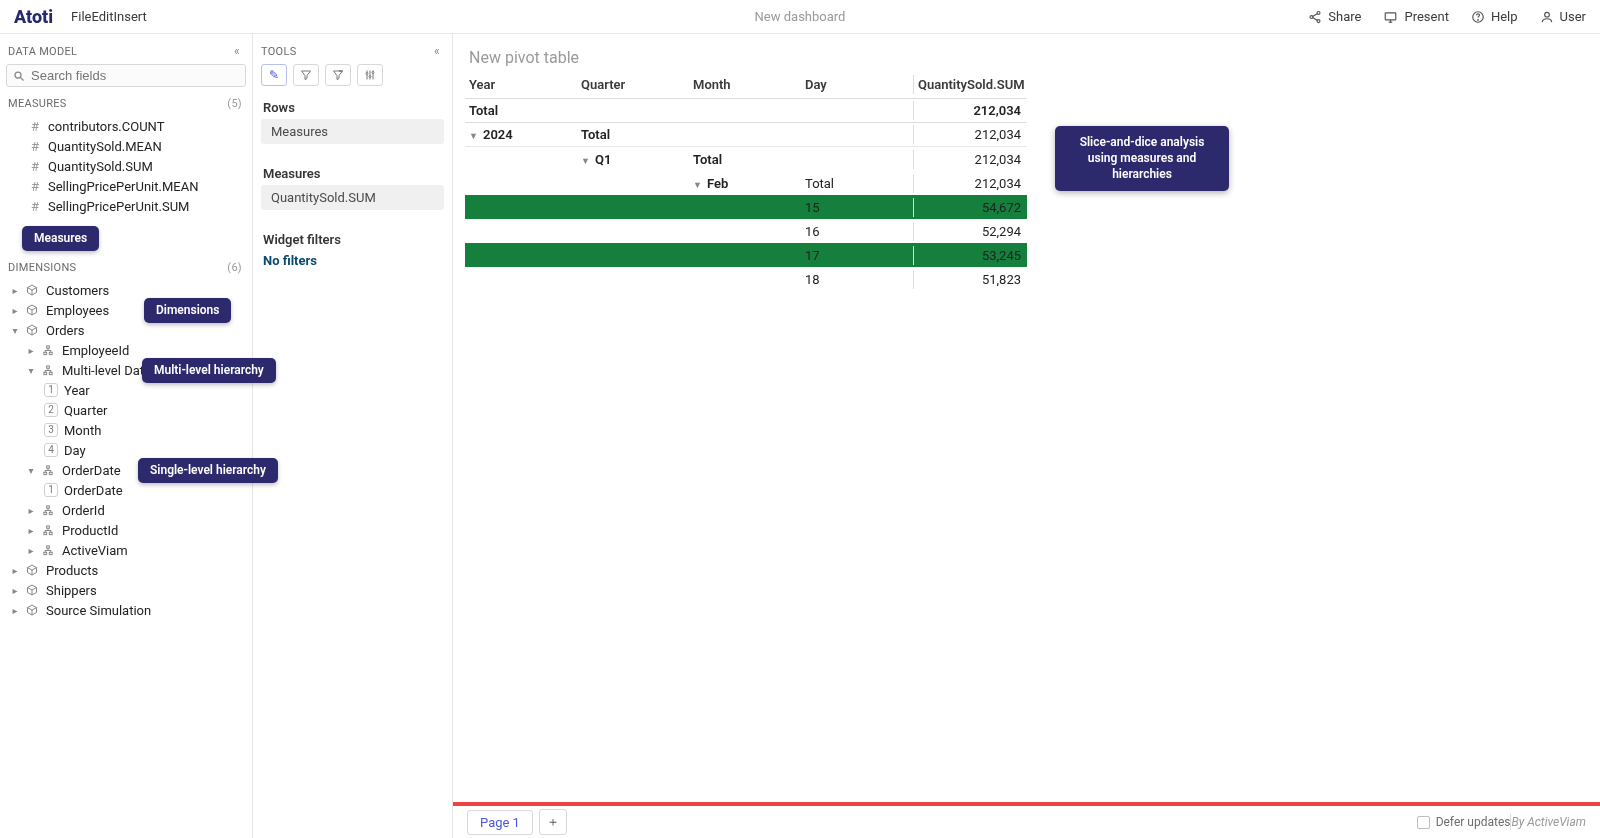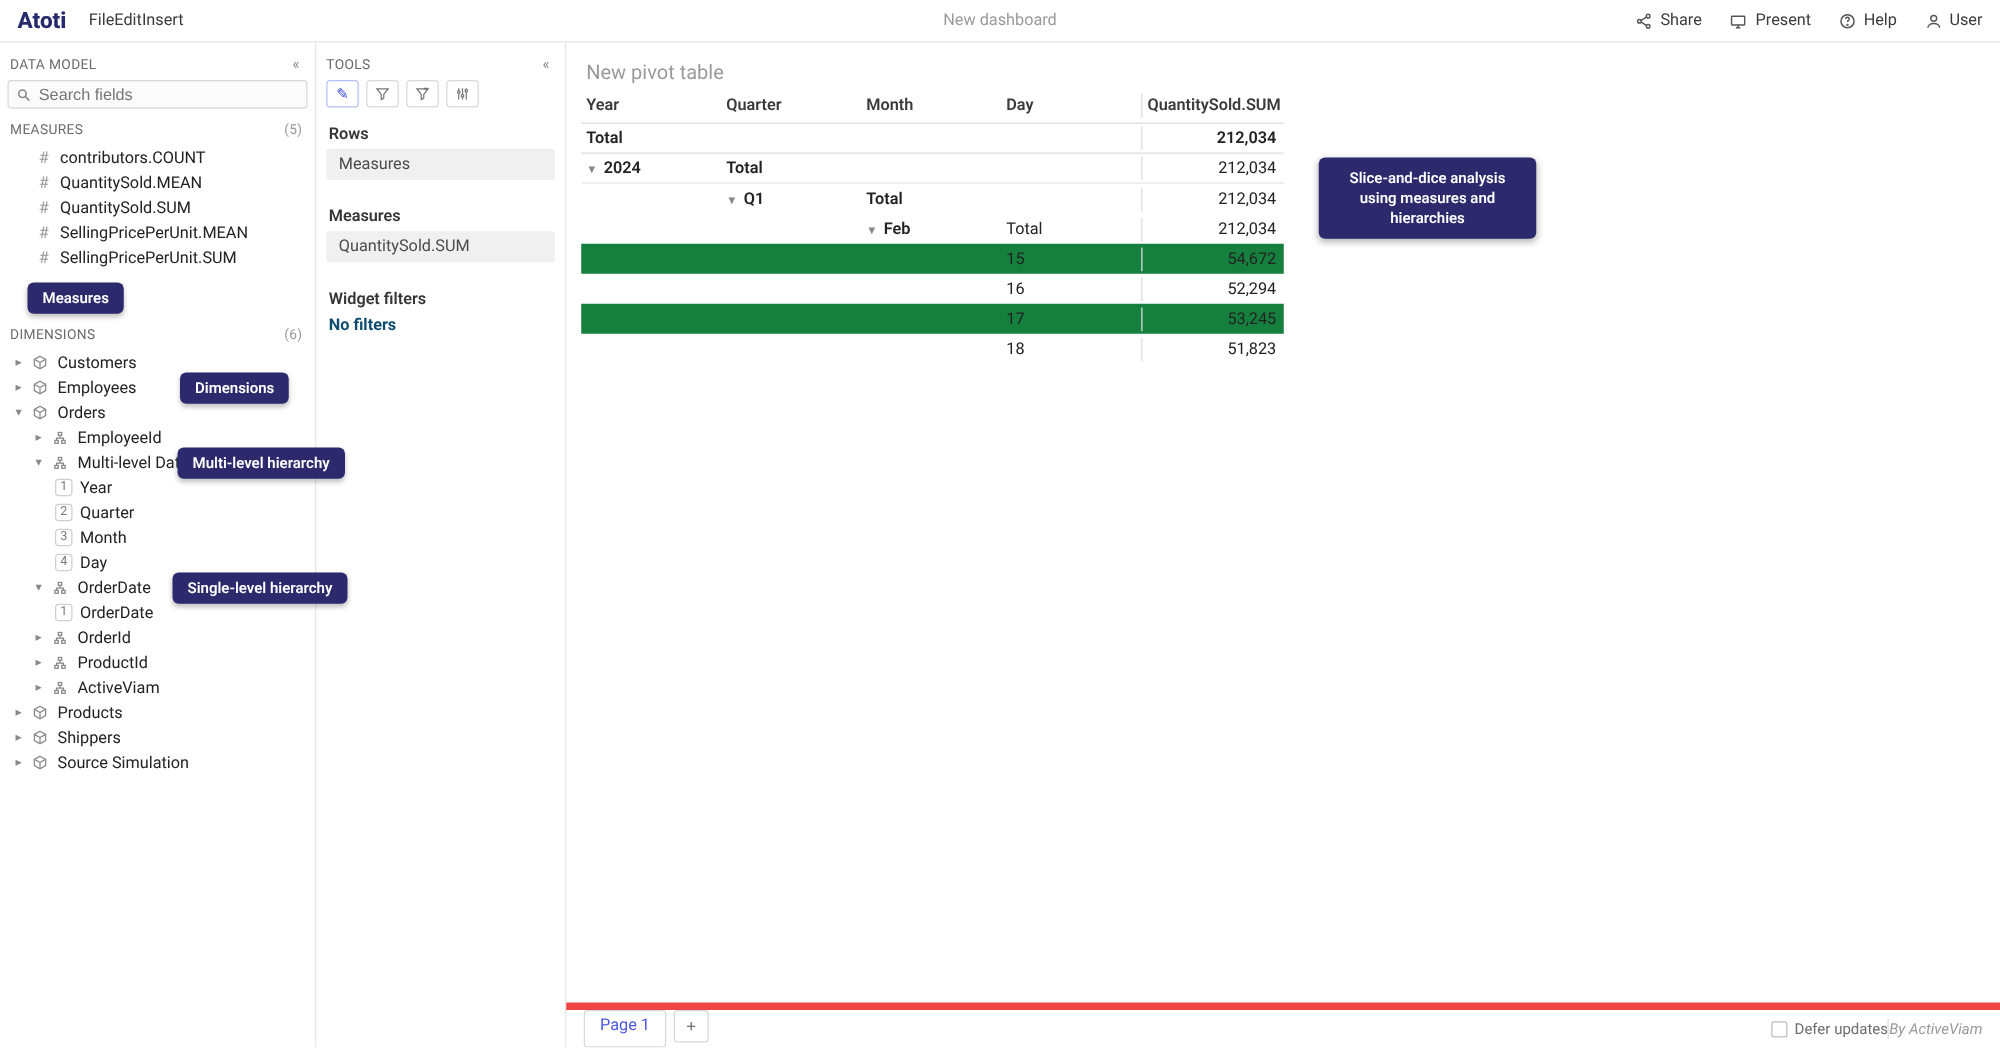--- a/index.html
+++ b/index.html
@@ -176,23 +176,24 @@
     padding: 8px 12px;
     border-radius: 5px;
     text-align: center;
     line-height: 1.35;
     box-shadow: 0 2px 6px rgba(0,0,0,0.3);
   }
   
   
   .footer {
     display: flex;
+    align-items: center;
     height: 36px;
     padding: 0 14px;
-    border-top: 6px solid #ef4444;
+    border-top: 4px solid #ef4444;
   }
   .page-tab {
     border: 1px solid #d8d8d8;
     padding: 4px 12px;
     border-radius: 3px;
     color: #4a57e2;
     cursor: pointer;
     margin-right: 6px;
   }
   .add-page {

